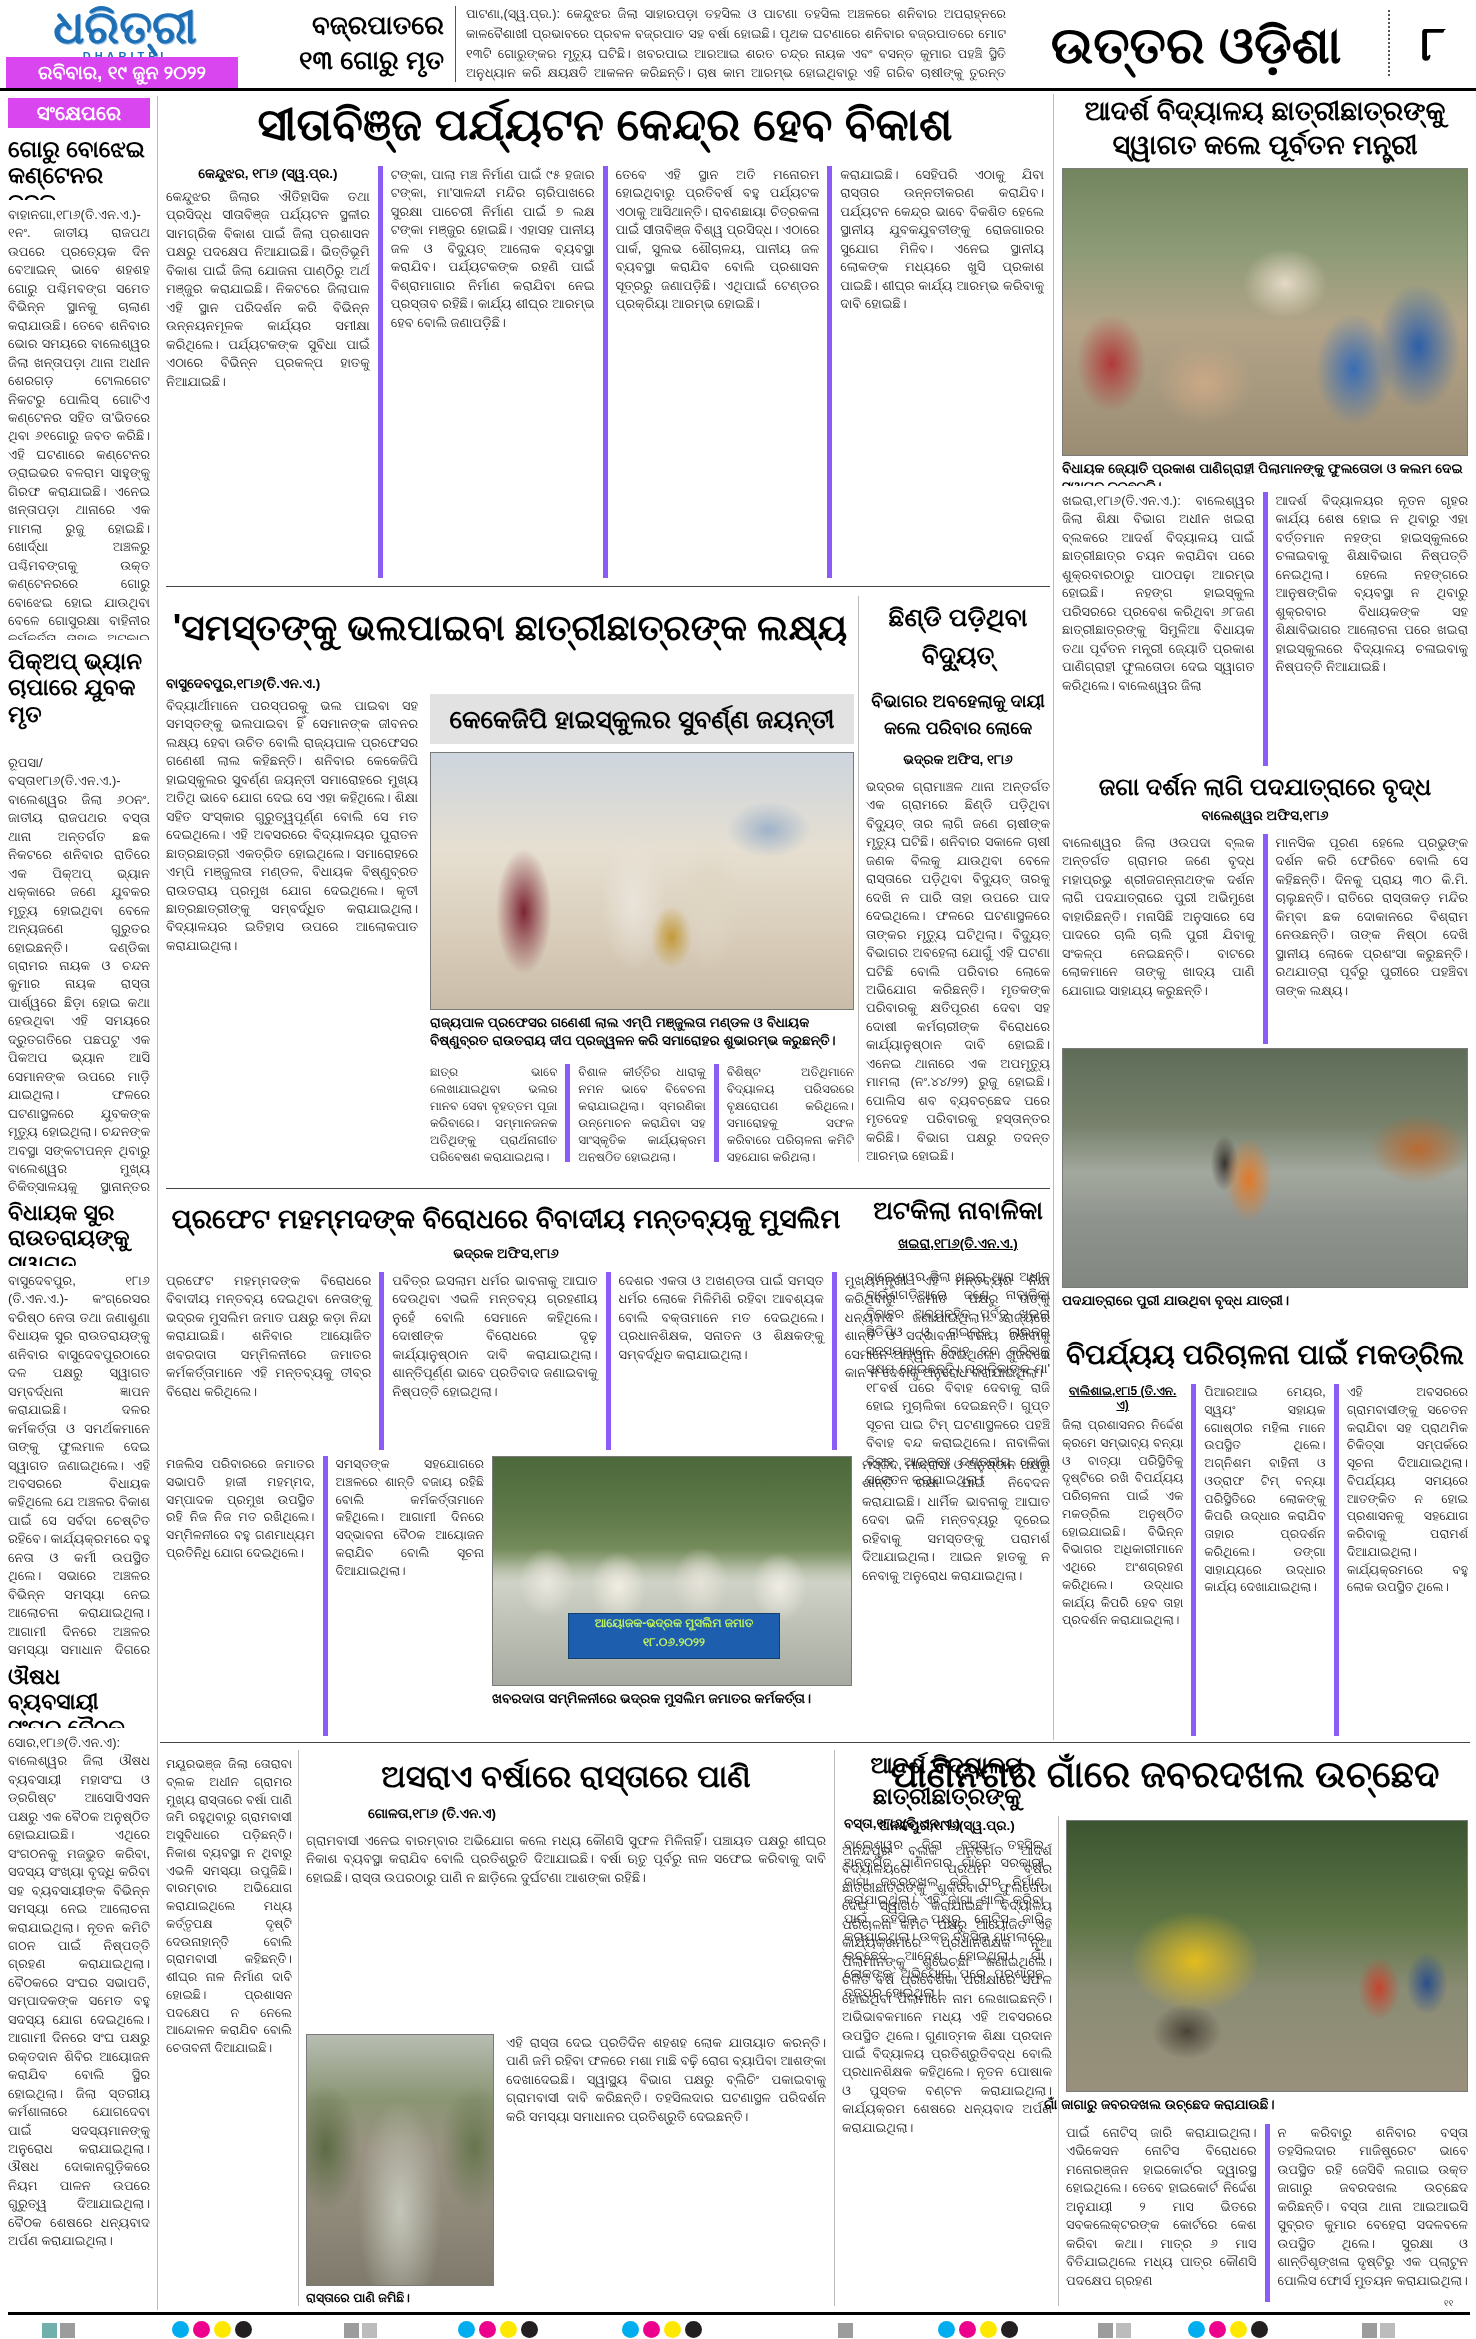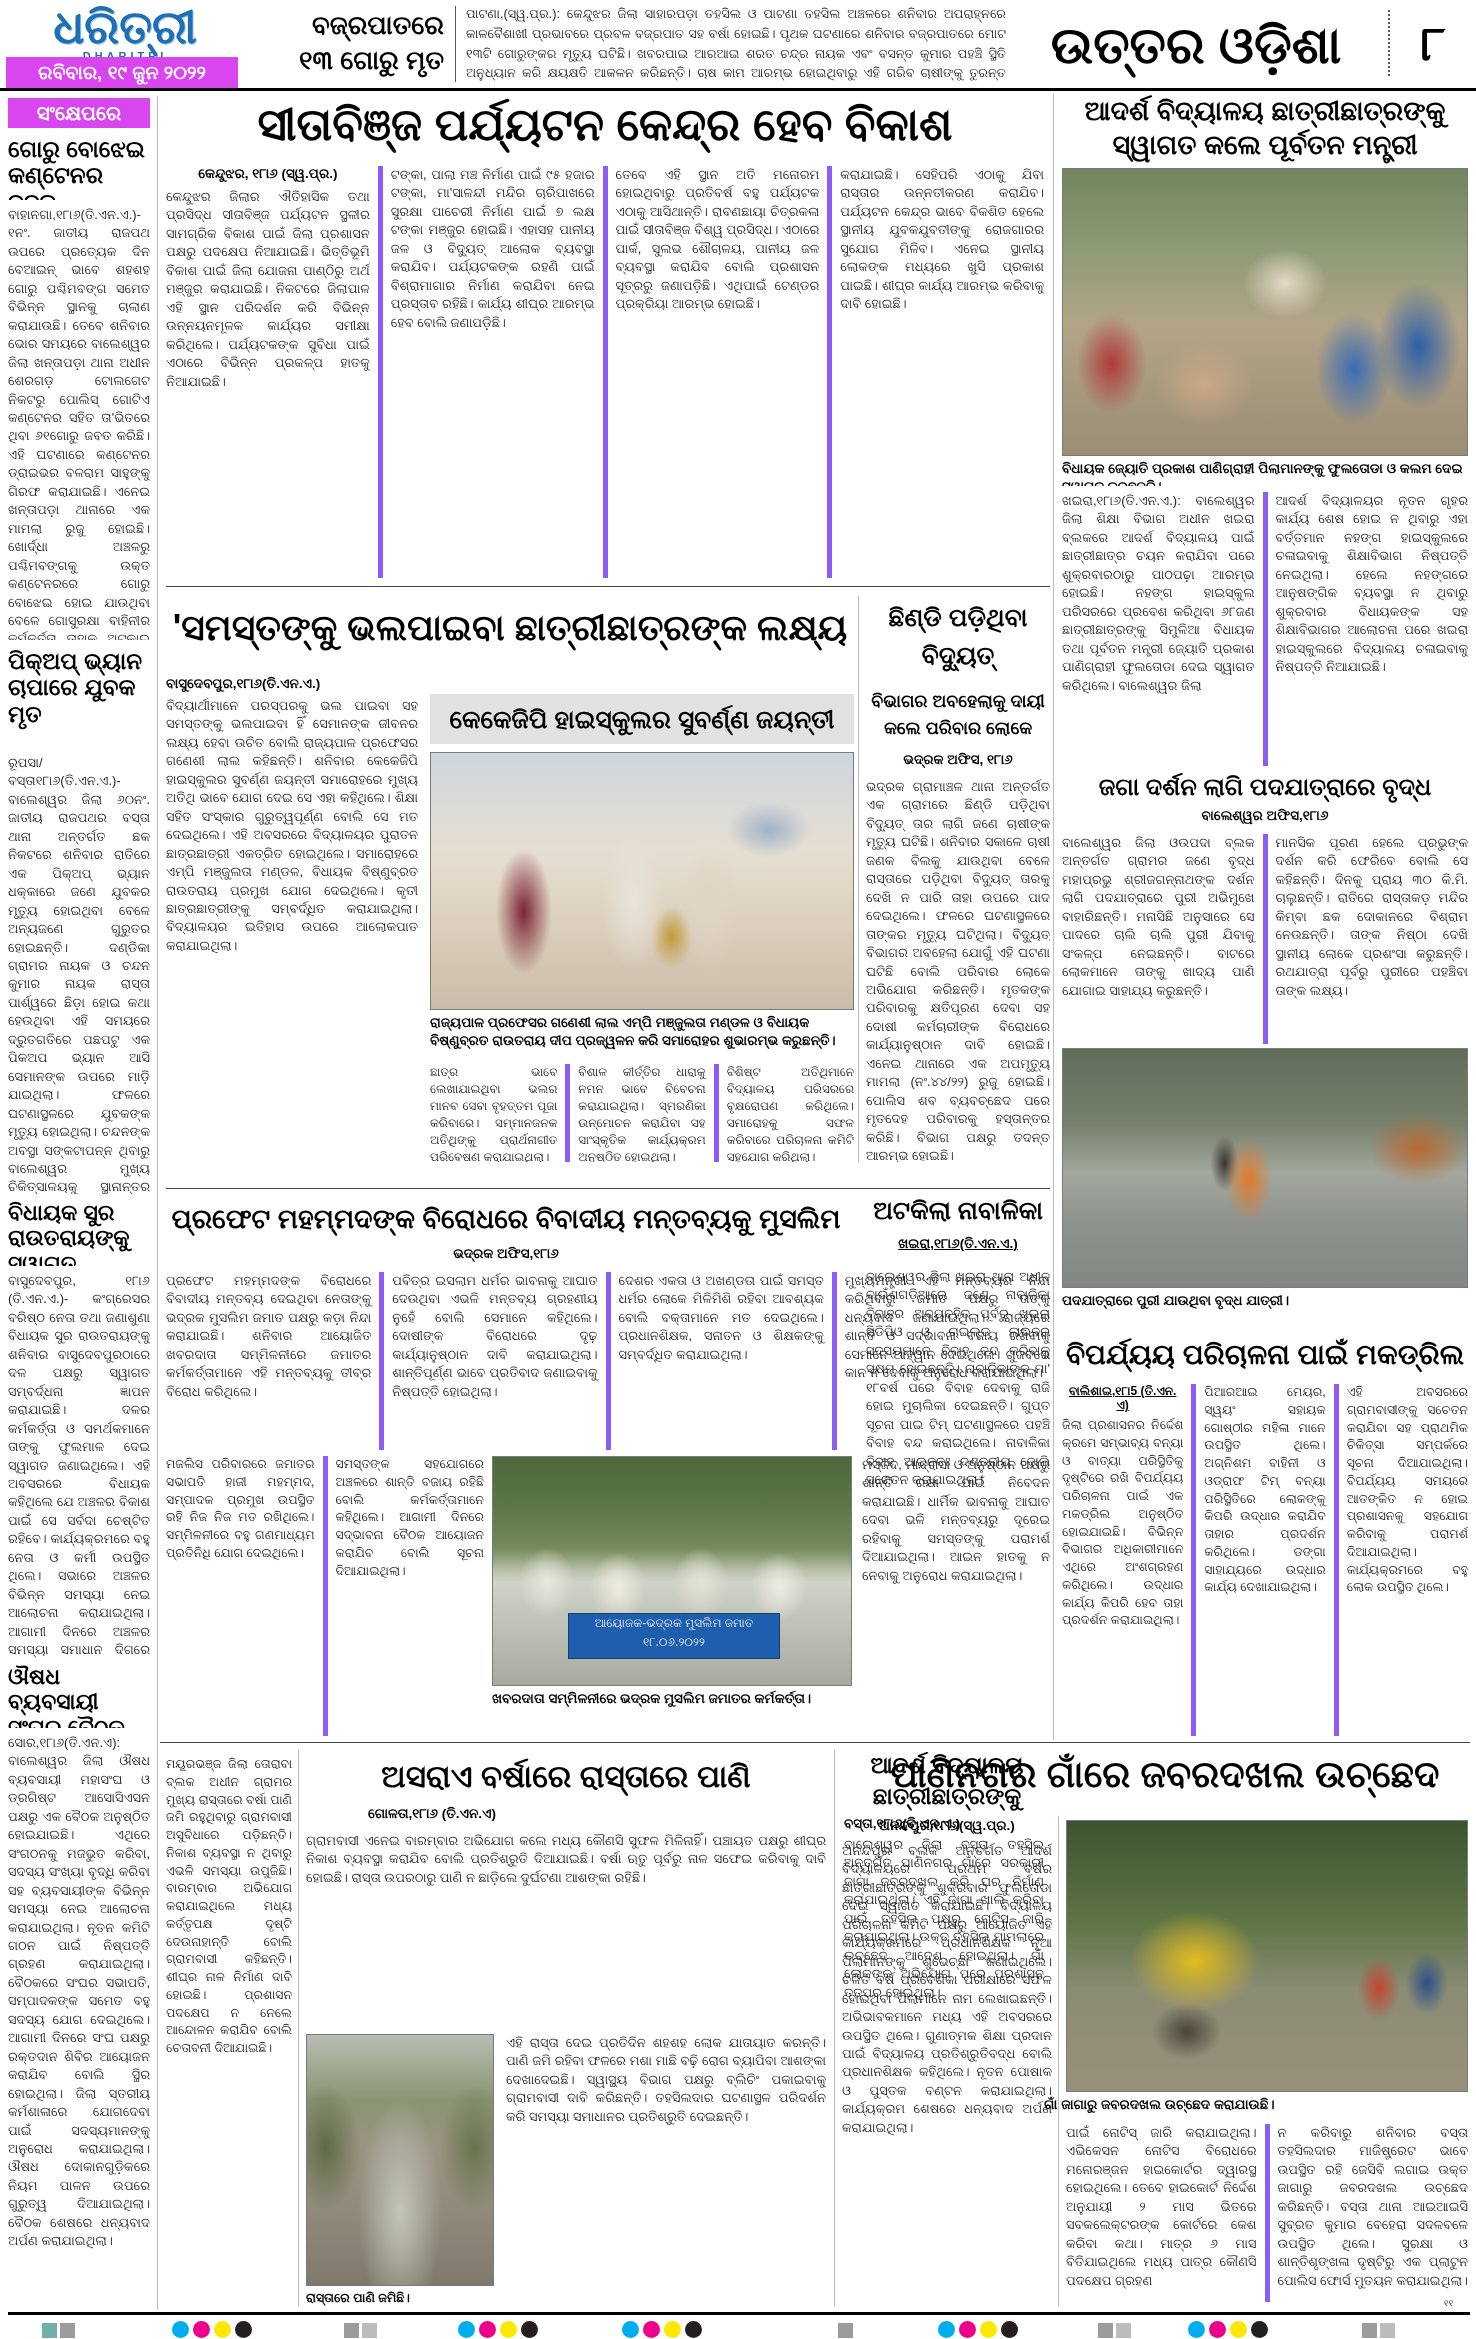--- a/index.html
+++ b/index.html
@@ -54,21 +54,21 @@
     radial-gradient(ellipse 60px 160px at 50% 70%, #c4c6ba 0%, rgba(196,198,186,0) 70%),
     radial-gradient(ellipse 50px 90px at 10% 45%, #5c6b44 0%, rgba(92,107,68,0) 70%),
     radial-gradient(ellipse 50px 90px at 90% 45%, #66754d 0%, rgba(102,117,77,0) 70%),
     linear-gradient(180deg,#b8bdb3 0%,#8a9573 26%,#9a9383 45%,#8d8878 75%,#7f7a6c 100%);}
   .ph-jcb{background:
     radial-gradient(ellipse 90px 70px at 32% 52%, #e3bd1e 0%, rgba(227,189,30,0) 72%),
     radial-gradient(ellipse 50px 40px at 30% 78%, #4a4438 0%, rgba(74,68,56,0) 70%),
     radial-gradient(ellipse 30px 45px at 78% 62%, #c4452f 0%, rgba(196,69,47,0) 70%),
     radial-gradient(ellipse 30px 45px at 90% 60%, #2c4f8a 0%, rgba(44,79,138,0) 70%),
     linear-gradient(180deg,#3c5531 0%,#5e7546 38%,#8a8c74 62%,#99907c 100%);}
-  .banner{position:absolute;background:#1d5fae;color:#e5e5e5;font-weight:normal;font-size:12px;
+  .banner{position:absolute;background:#1d5fae;color:#bef264;font-weight:bold;font-size:12px;
           line-height:1.6;text-align:center;border:1px solid #12406f;}
   .logo-odia{font-weight:bold;color:#1e6fb5;font-size:46px;line-height:1;text-align:center;
              text-shadow:1px 1px 0 #9cc4e4;}
   .logo-latin{font-weight:bold;color:#1e6fb5;font-size:11px;letter-spacing:4px;text-align:center;}
   .regdot{display:inline-block;width:17px;height:17px;border-radius:50%;margin-right:4px;vertical-align:middle;}
   .regsq{display:inline-block;width:15px;height:15px;margin-right:3px;vertical-align:middle;}
   .d-c{background:#00aeef;} .d-m{background:#ec008c;} .d-y{background:#ffe800;} .d-k{background:#231f20;}
   .s-g1{background:#9c9c9c;} .s-g2{background:#bcbcbc;} .s-t{background:#6fb0ad;}
 </style>
 </head>

